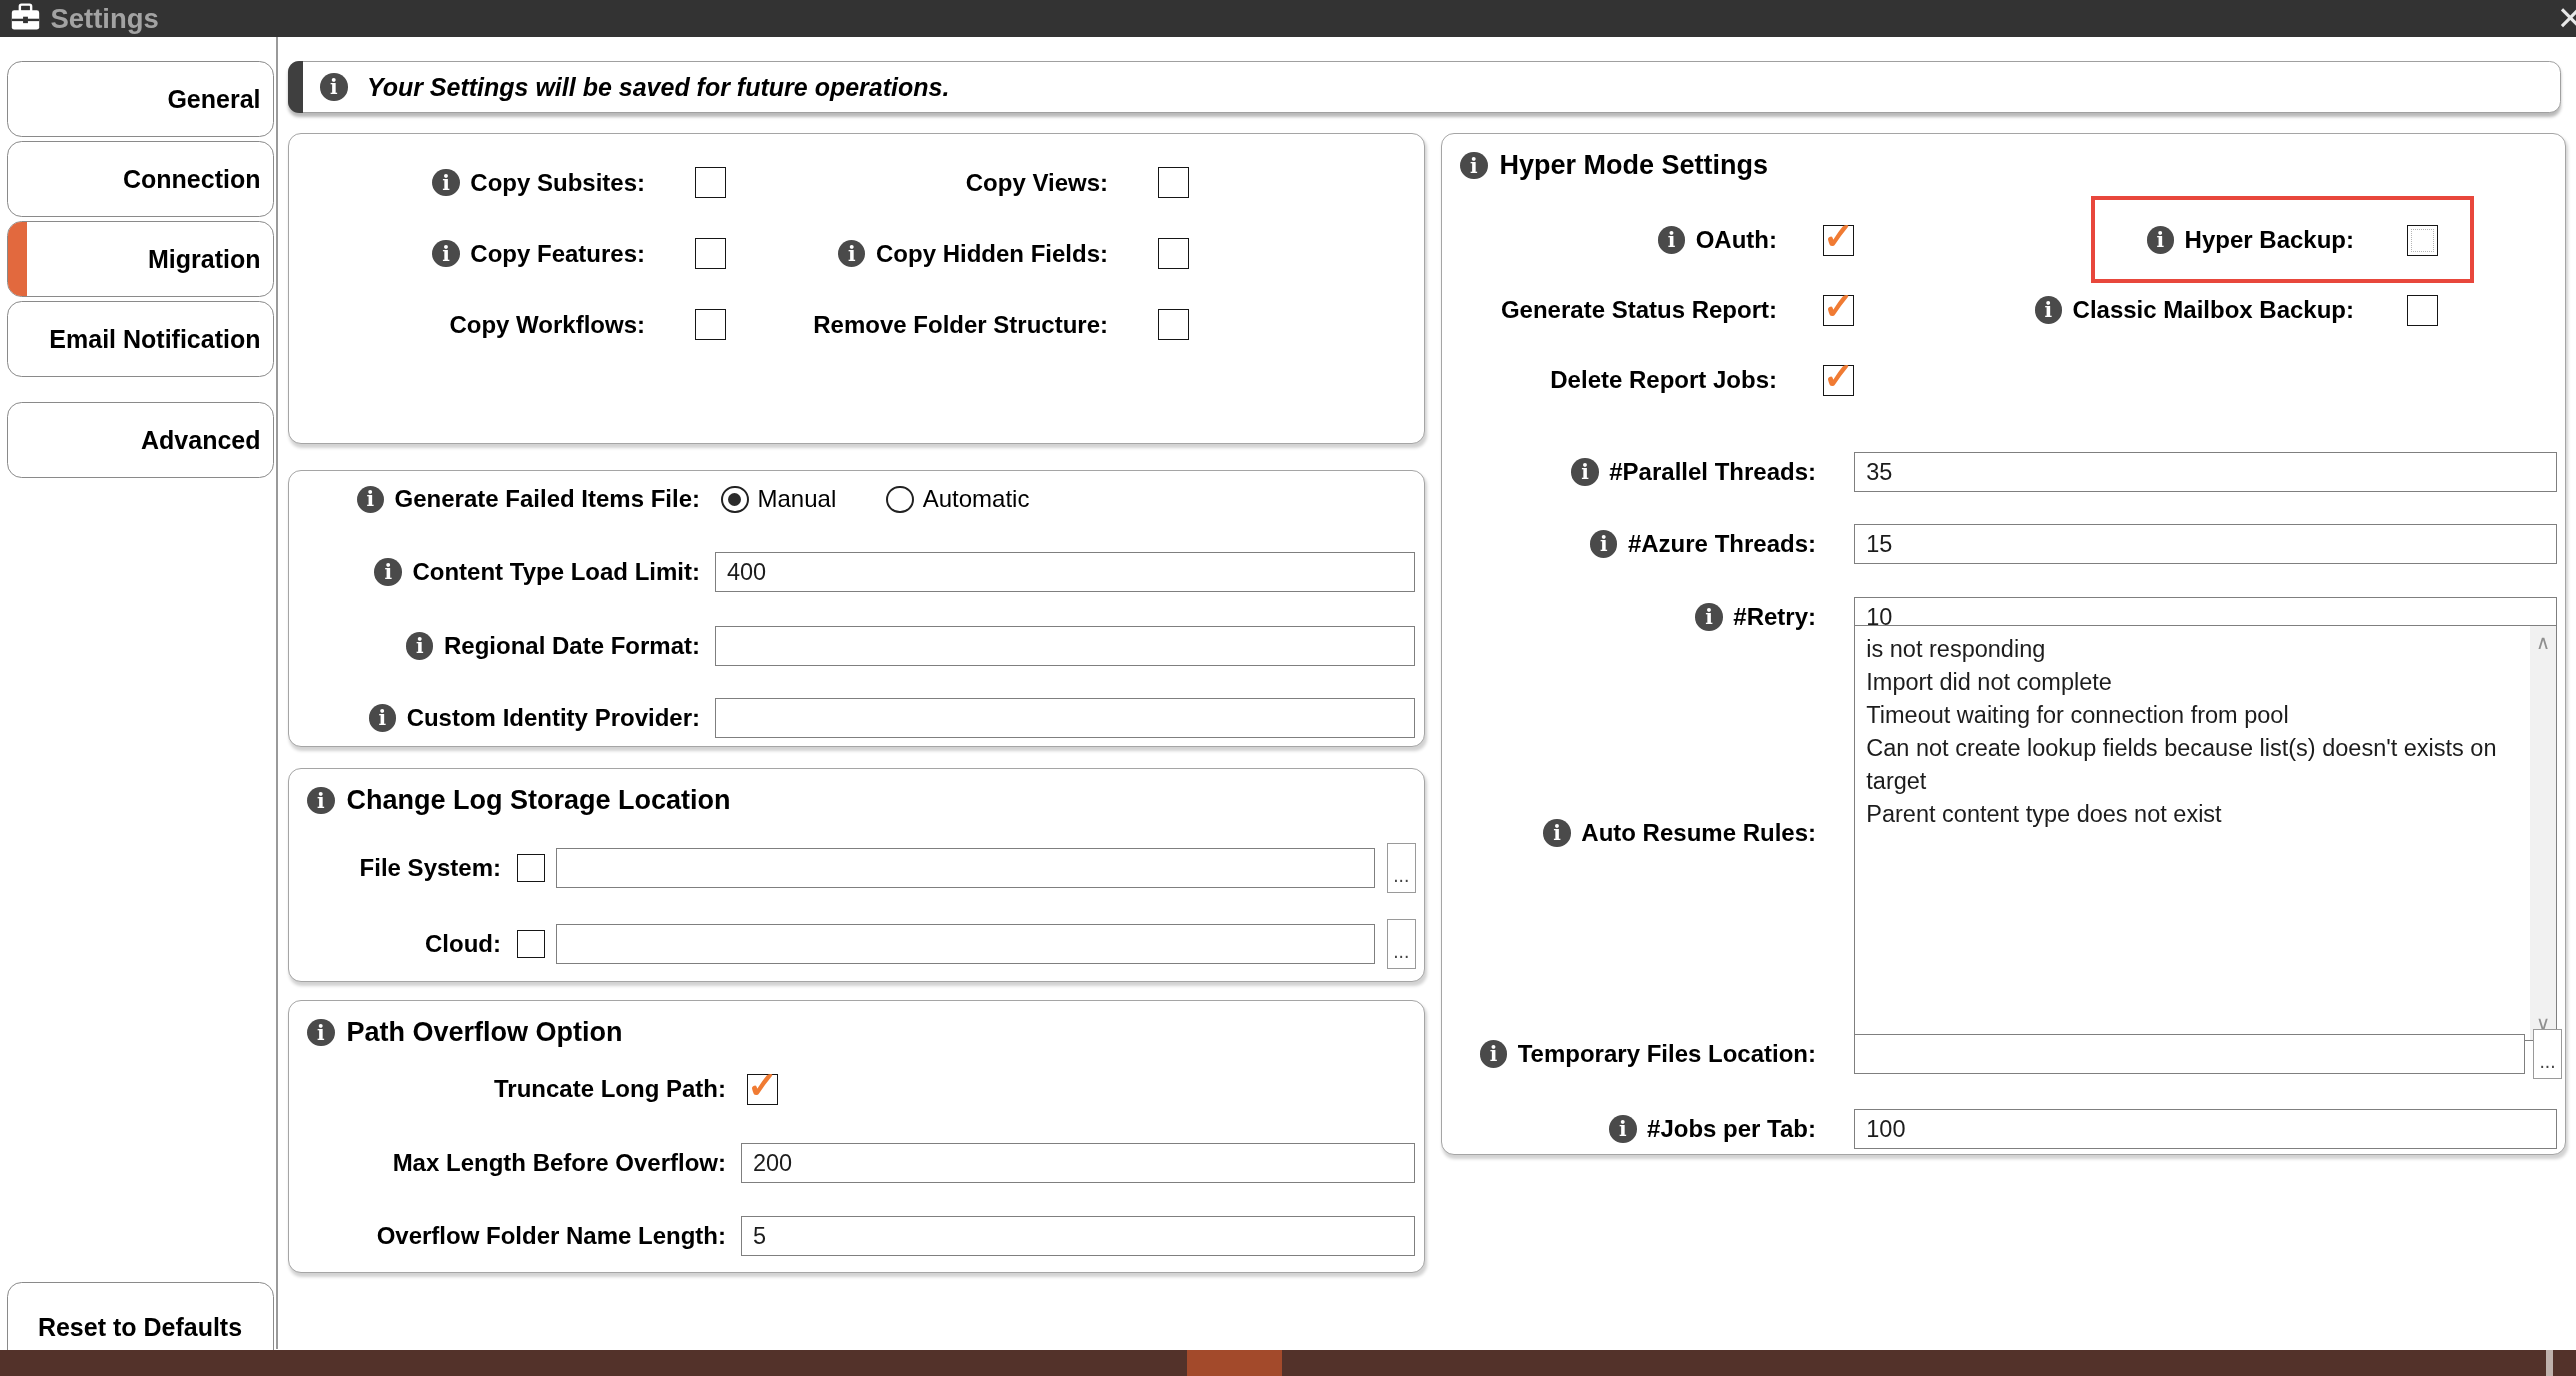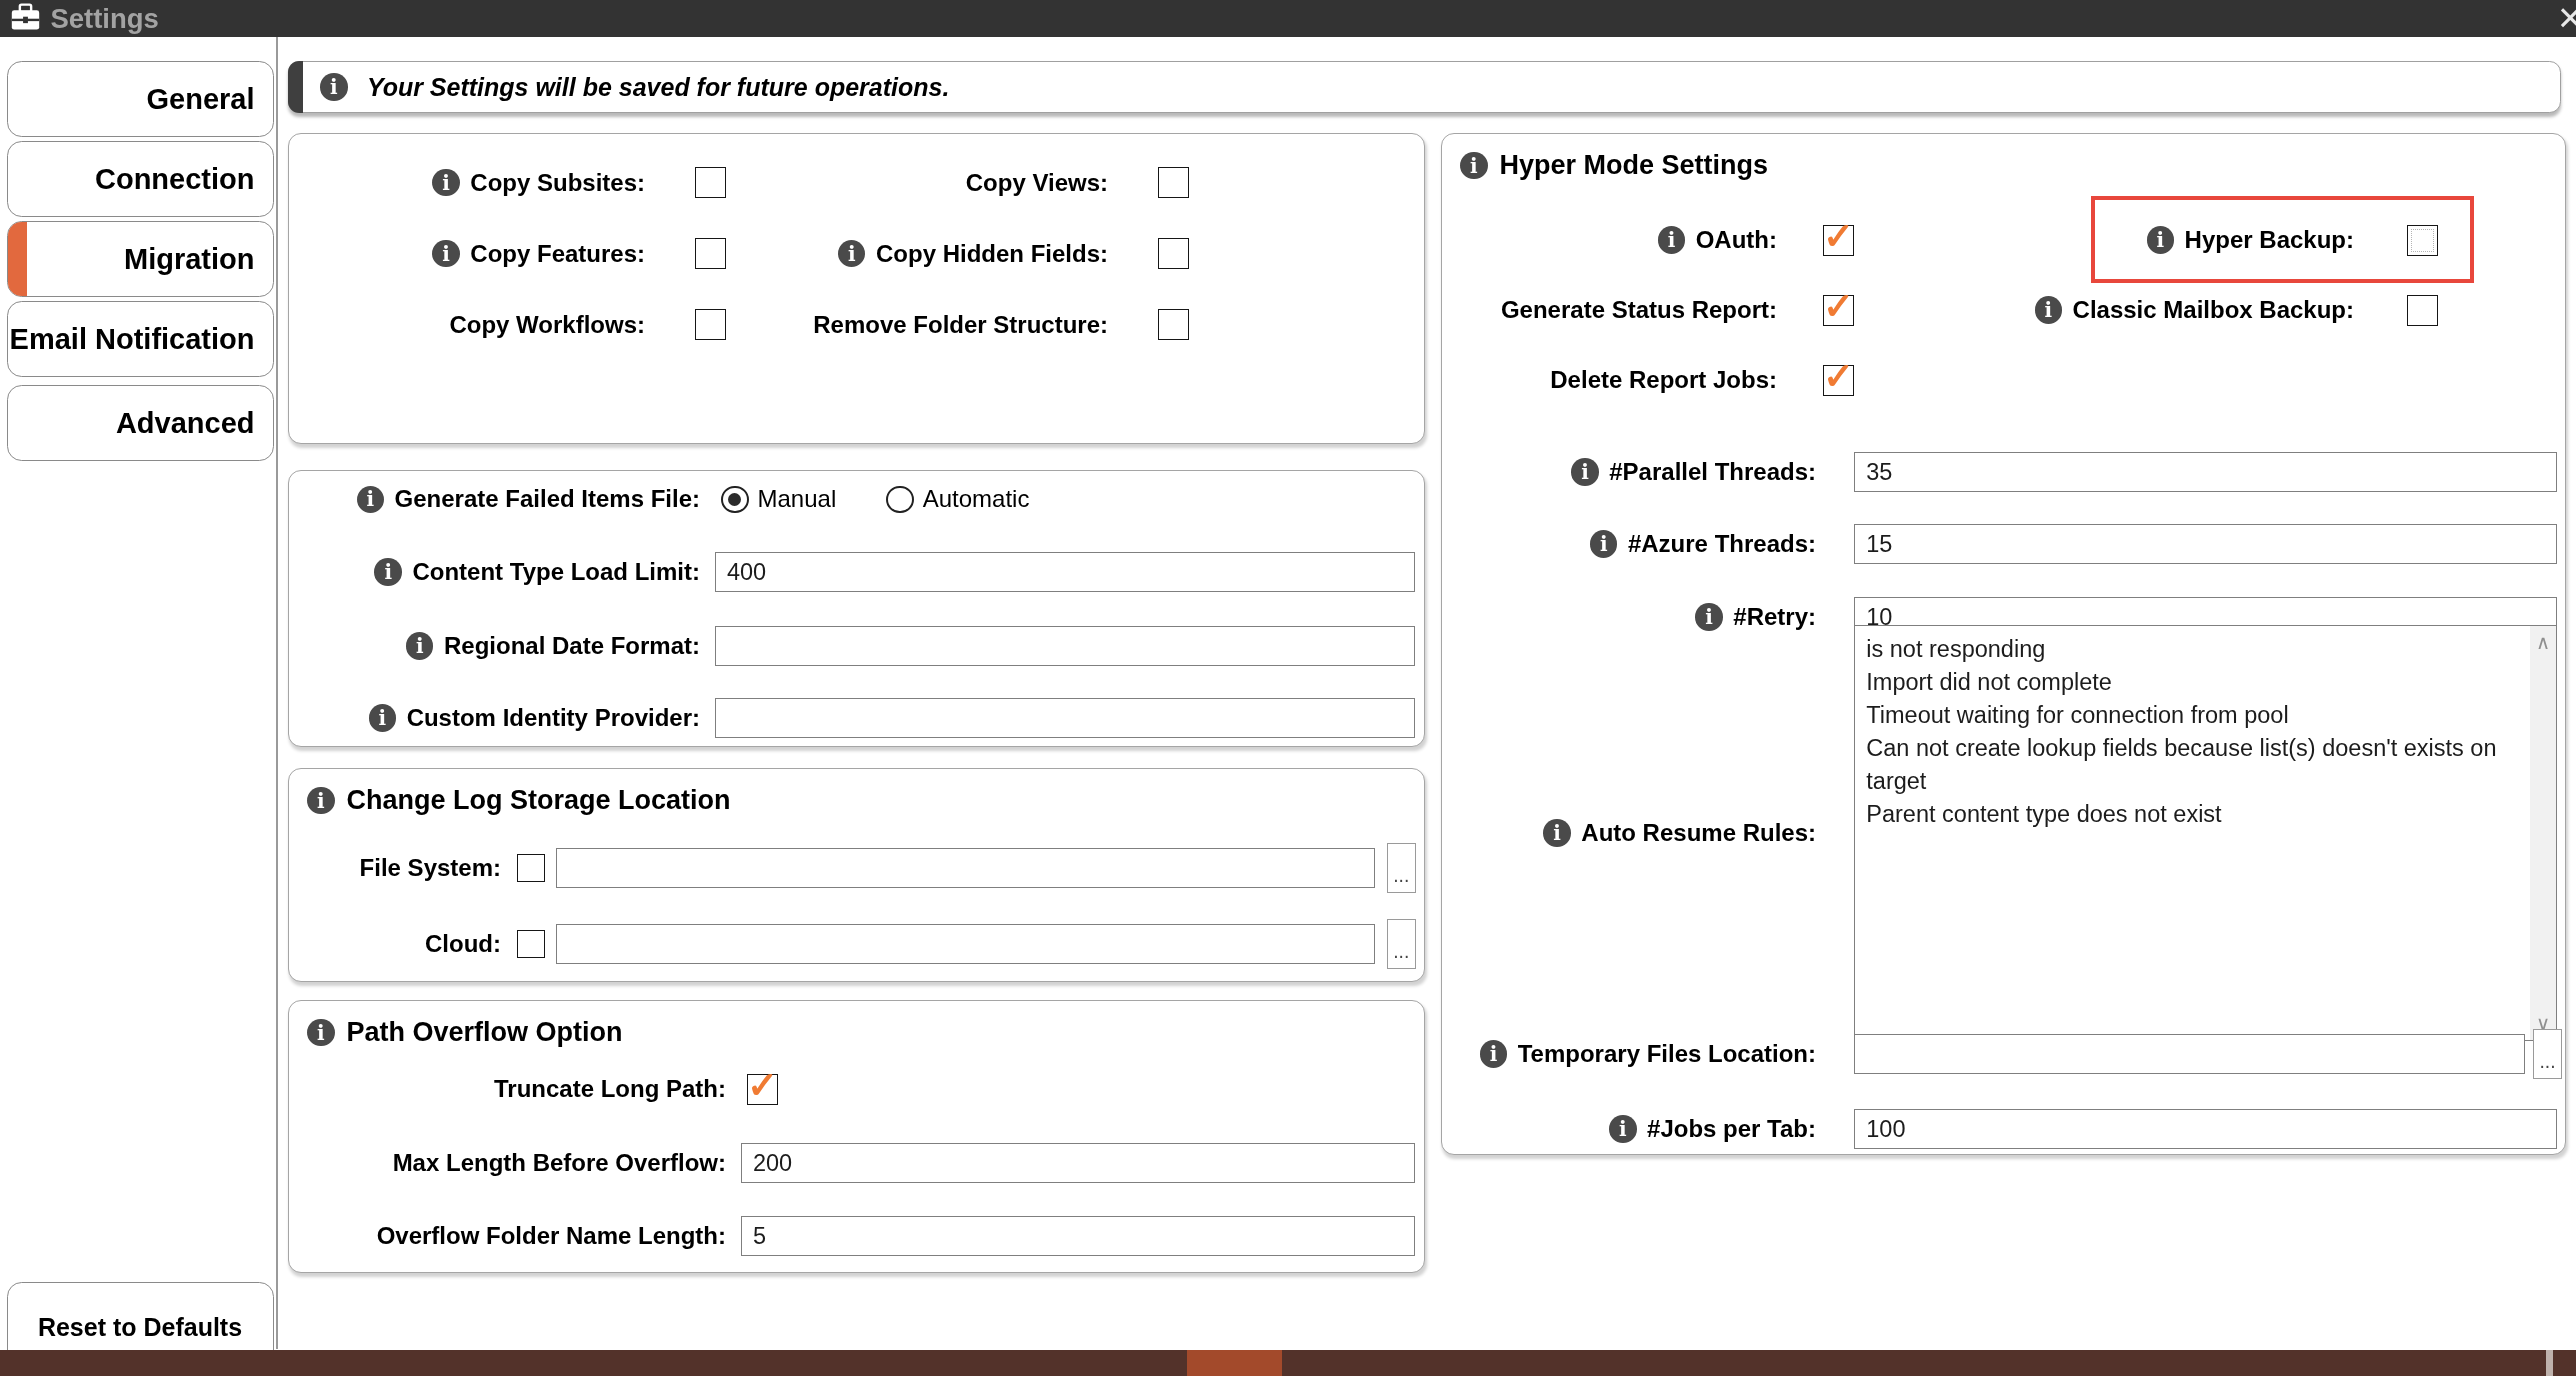--- a/index.html
+++ b/index.html
@@ -10,21 +10,21 @@
   .titlebar { position:absolute; top:0; left:0; width:2576px; height:37px; background:#333333;
               display:flex; align-items:center; padding-left:9.7px; z-index:60; }
   .titlebar .appicon { flex:none; margin-top:1.6px; }
   .titlebar .title { color:#a3a3a3; font-size:27.5px; font-weight:bold; margin-left:9.7px; }
   .titlebar .close { position:absolute; right:-6.5px; top:-3.2px; color:#e8e8e8; font-size:42px;
                      font-weight:normal; line-height:42px; cursor:pointer; }
 
   
   .tab { position:absolute; left:6.5px; width:267px; height:76px; background:#fff;
          border:1.6px solid #8a8a8a; border-radius:14.6px; display:flex; align-items:center;
-         justify-content:flex-end; padding-right:18px; font-size:29px; font-weight:bold;
+         justify-content:flex-end; padding-right:12px; font-size:25px; font-weight:bold;
          overflow:hidden; cursor:pointer; }
   .tab .accent { display:none; position:absolute; left:0; top:-1.6px; bottom:-1.6px; width:19.4px;
                  background:#E2693E; border-radius:13px 0 0 13px; }
   .tab.active .accent { display:block; }
   .reset-btn { position:absolute; left:6.5px; top:1282px; width:267px; height:91px; background:#fff;
                border:1.6px solid #8a8a8a; border-radius:14.6px; display:flex; align-items:center;
                justify-content:center; font-size:25px; font-weight:bold; cursor:pointer; z-index:10; }
   .vline { position:absolute; left:276px; top:37px; height:1312px; width:1.6px; background:#9a9a9a; }
 
   
@@ -145,21 +145,21 @@
   <span>Connection</span>
 </div>
 <div class="tab active" style="top:221px;">
   <span class="accent"></span>
   <span>Migration</span>
 </div>
 <div class="tab" style="top:301px;">
 
   <span>Email Notification</span>
 </div>
-<div class="tab" style="top:385px;">
+<div class="tab" style="top:402px;">
 
   <span>Advanced</span>
 </div>
 <div class="reset-btn">Reset to Defaults</div>
 <div class="vline"></div>
 
 <div class="banner">
   <span class="cap"></span>
   <span class="info">i</span>
   <span class="txt">Your Settings will be saved for future operations.</span>

